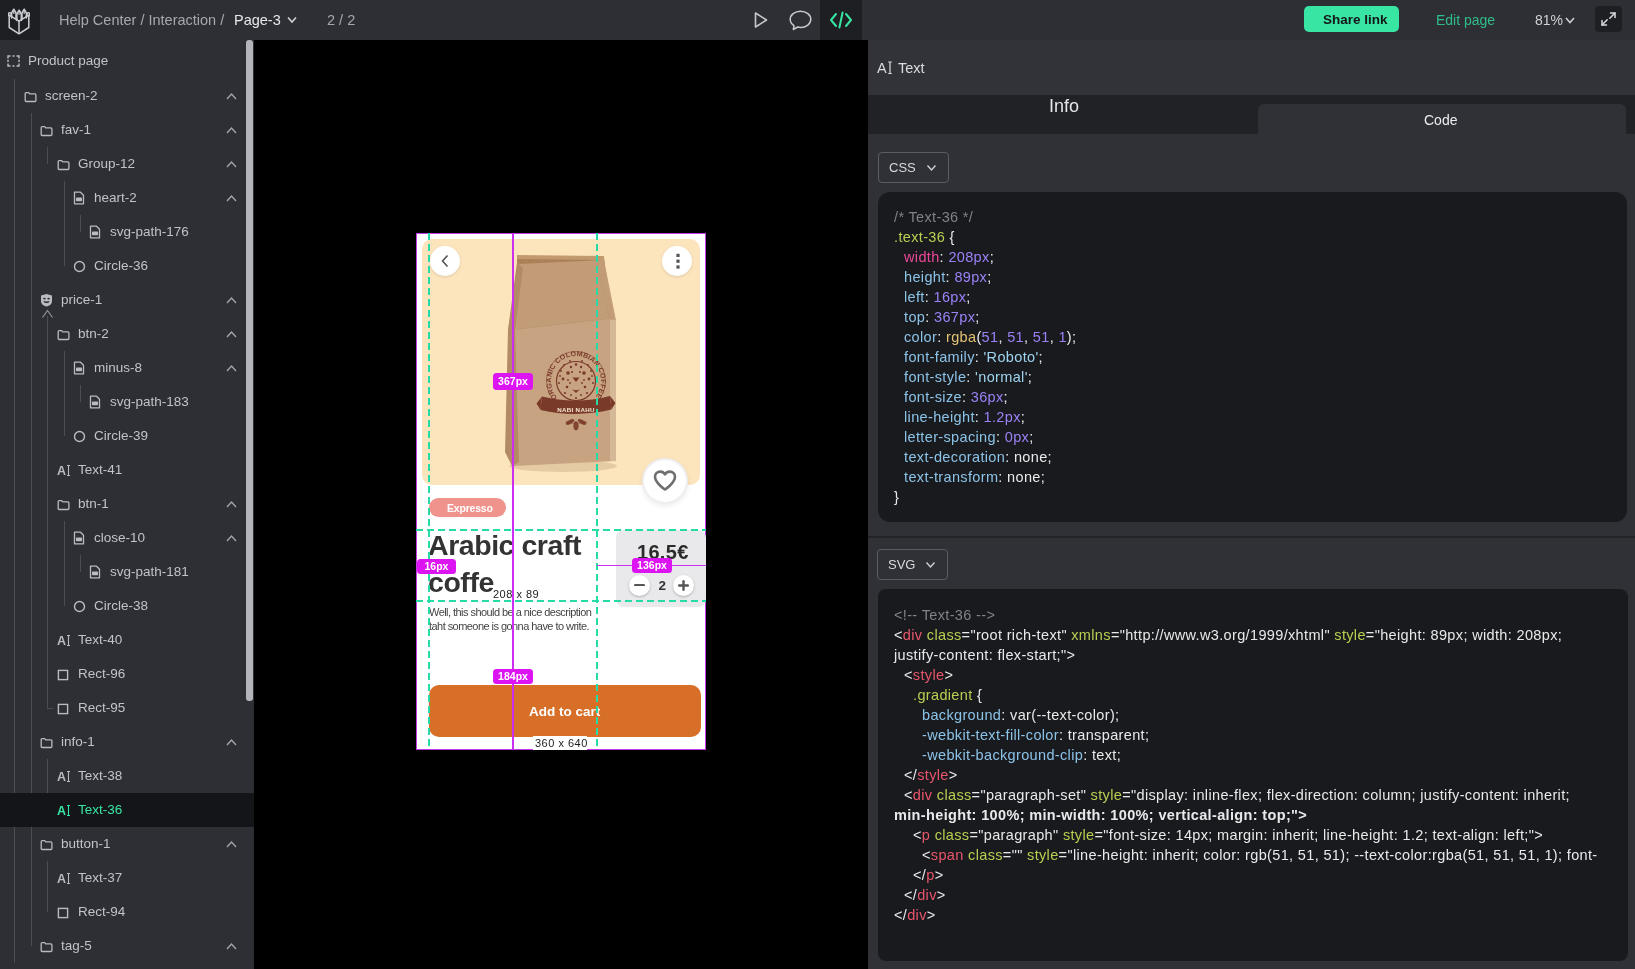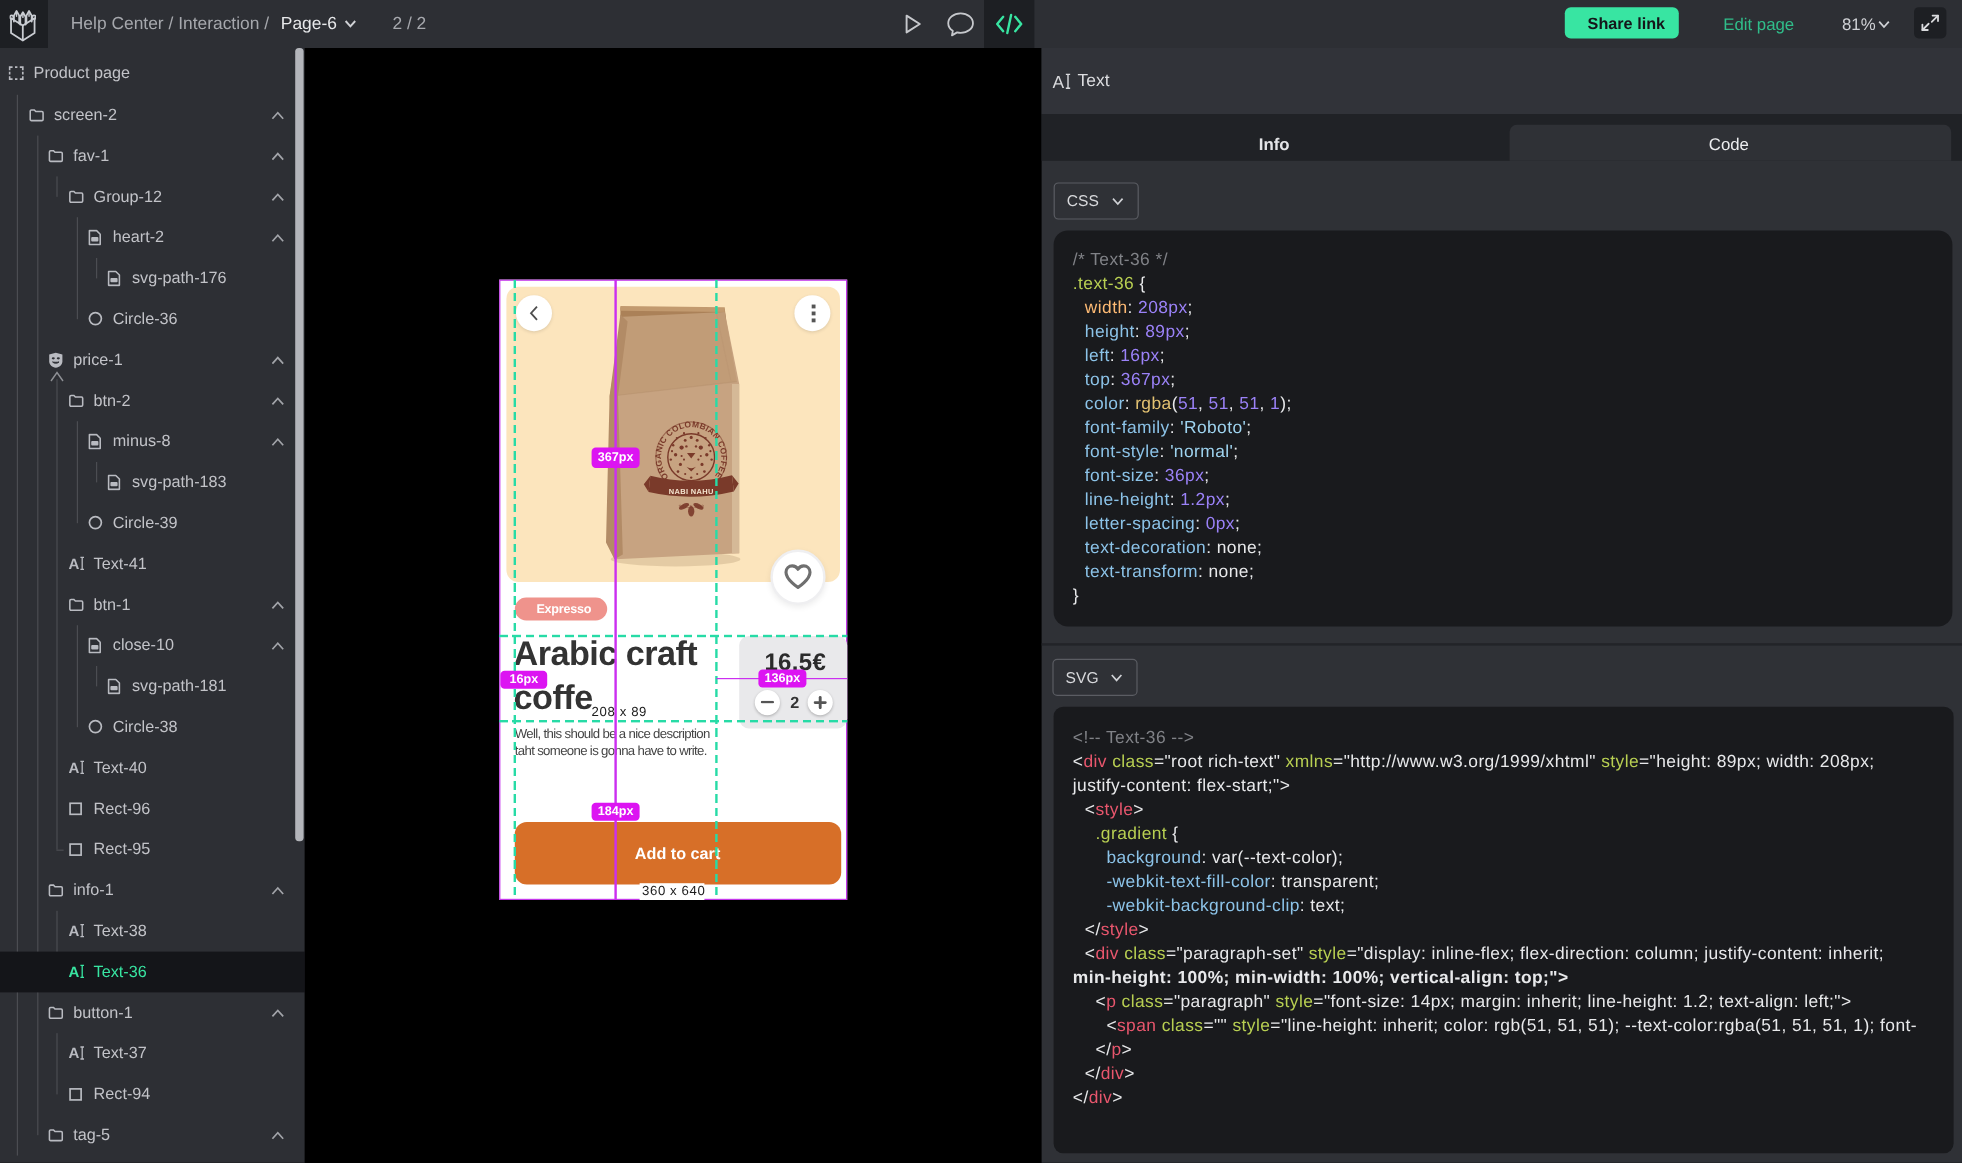--- a/index.html
+++ b/index.html
@@ -15,21 +15,21 @@
 <path d="M11 16.2 L11 28"></path>
 <circle cx="1.7" cy="9.3" r="1.5"></circle>
       <circle cx="20.3" cy="9.3" r="1.5"></circle>
 <path d="M3.6 13 L3.6 8 L5.8 4.2 L8 8 L8 14.5"></path>
 <path d="M8.9 15.5 L8.9 9 L11.1 5.2 L13.3 9 L13.3 15.5"></path>
 <path d="M14 14.5 L14 8 L16.2 4.2 L18.4 8 L18.4 13"></path>
 <path d="M5.8 6.2 L5.8 8.5 M11.1 7.2 L11.1 9.5 M16.2 6.2 L16.2 8.5" stroke-width="1.2"></path>
 </g>
   </svg>
 <div class="ab" style="left:59px;top:12px;font-size:14.5px;color:#a6a8ad;font-weight:400;white-space:nowrap;">Help Center / Interaction / </div>
-<div class="ab" style="left:234px;top:12px;font-size:14.5px;color:#e7e8ea;font-weight:400;white-space:nowrap;">Page-6</div>
+<div class="ab" style="left:234px;top:12px;font-size:14.5px;color:#e7e8ea;font-weight:400;white-space:nowrap;">Page-3</div>
 <svg class="ab" style="left:286px;top:15px" width="12" height="10" viewBox="0 0 12 10">
     <path d="M2 2.5 L6 7 L10 2.5" stroke="#cfd1d5" stroke-width="1.6" fill="none"></path>
   </svg>
 <div class="ab" style="left:327px;top:12px;font-size:14.5px;color:#a6a8ad;font-weight:400;white-space:nowrap;">2 / 2</div>
 <svg class="ab" style="left:753px;top:11px" width="16" height="18" viewBox="0 0 16 18">
     <path d="M2.5 2 L13.5 9 L2.5 16 Z" stroke="#c6c8cc" stroke-width="1.6" fill="none" stroke-linejoin="round"></path>
   </svg>
 <svg class="ab" style="left:789px;top:10px" width="23" height="21" viewBox="0 0 23 21">
     <path d="M11.5 1.2 C5.7 1.2 1.2 4.8 1.2 9.3 C1.2 11.9 2.7 14.2 5 15.7 L4.3 19.5 L8.6 17 C9.5 17.2 10.5 17.4 11.5 17.4 C17.3 17.4 21.8 13.8 21.8 9.3 C21.8 4.8 17.3 1.2 11.5 1.2 Z" stroke="#c6c8cc" stroke-width="1.5" fill="none" stroke-linejoin="round"></path>
   </svg>
@@ -351,31 +351,31 @@
 <div class="ab" style="left:493px;top:669px;width:40px;height:14.5px;background:#dc14f2;border-radius:3.5px;color:#fff;font-size:10.5px;font-weight:700;text-align:center;line-height:14.5px;">184px</div>
 <div class="ab" style="left:868px;top:40px;width:767px;height:929px;background:#2f3136;"></div>
 <div class="ab" style="left:868px;top:40px;width:767px;height:55px;background:#313339;"></div>
 <svg class="ab" style="left:877px;top:60px" width="16" height="15" viewBox="0 0 16 15">
     <text x="0" y="13" font-family="Liberation Sans" font-size="14.5" fill="#d9dadd">A</text>
     <path d="M13 2 L13 13.5 M11.2 2 L14.8 2 M11.2 13.5 L14.8 13.5" stroke="#d9dadd" stroke-width="1.2" fill="none"></path>
   </svg>
 <div class="ab" style="left:898px;top:60px;font-size:14.5px;color:#dcdde0;font-weight:400;white-space:nowrap;">Text</div>
 <div class="ab" style="left:868px;top:95px;width:767px;height:39px;background:#202226;"></div>
 <div class="ab" style="left:1258px;top:104px;width:368px;height:30px;background:#2f3136;border-radius:6px 6px 0 0;"></div>
-<div class="ab" style="left:1049px;top:112px;font-size:14px;color:#e4e5e8;font-weight:700;white-space:nowrap;">Info</div>
+<div class="ab" style="left:1049px;top:96px;font-size:18px;color:#e4e5e8;font-weight:400;white-space:nowrap;">Info</div>
 <div class="ab" style="left:1424px;top:112px;font-size:14px;color:#ecedef;font-weight:400;white-space:nowrap;">Code</div>
 <div class="ab" style="left:878px;top:152px;width:71px;height:31px;border:1px solid #5b5d63;border-radius:4px;"></div>
 <div class="ab" style="left:889px;top:160px;font-size:13px;color:#d8d9dc;font-weight:400;white-space:nowrap;">CSS</div>
 <svg class="ab" style="left:926px;top:164px" width="11" height="8" viewBox="0 0 11 8">
     <path d="M1.5 1.5 L5.5 6 L9.5 1.5" stroke="#cfd1d5" stroke-width="1.4" fill="none"></path>
   </svg>
 <div class="ab" style="left:878px;top:192px;width:749px;height:330px;background:#191a1d;border-radius:12px;padding:15px 16px;font-size:14.5px;line-height:20px;letter-spacing:0.35px;overflow:hidden;">
     <div style="padding-left:0px;height:20px;white-space:pre;"><span style="color:#808287">/* Text-36 */</span></div>
     <div style="padding-left:0px;height:20px;white-space:pre;"><span style="color:#b8cf52">.text-36</span><span style="color:#e8e9eb"> {</span></div>
-    <div style="padding-left:10px;height:20px;white-space:pre;"><span style="color:#fdba74">width</span><span style="color:#e8e9eb">: </span><span style="color:#9b82f8">208px</span><span style="color:#e8e9eb">;</span></div>
+    <div style="padding-left:10px;height:20px;white-space:pre;"><span style="color:#ec4899">width</span><span style="color:#e8e9eb">: </span><span style="color:#9b82f8">208px</span><span style="color:#e8e9eb">;</span></div>
     <div style="padding-left:10px;height:20px;white-space:pre;"><span style="color:#8cc3e8">height</span><span style="color:#e8e9eb">: </span><span style="color:#9b82f8">89px</span><span style="color:#e8e9eb">;</span></div>
     <div style="padding-left:10px;height:20px;white-space:pre;"><span style="color:#8cc3e8">left</span><span style="color:#e8e9eb">: </span><span style="color:#9b82f8">16px</span><span style="color:#e8e9eb">;</span></div>
     <div style="padding-left:10px;height:20px;white-space:pre;"><span style="color:#8cc3e8">top</span><span style="color:#e8e9eb">: </span><span style="color:#9b82f8">367px</span><span style="color:#e8e9eb">;</span></div>
     <div style="padding-left:10px;height:20px;white-space:pre;"><span style="color:#8cc3e8">color</span><span style="color:#e8e9eb">: </span><span style="color:#e3c272">rgba</span><span style="color:#e8e9eb">(</span><span style="color:#9b82f8">51</span><span style="color:#e8e9eb">, </span><span style="color:#9b82f8">51</span><span style="color:#e8e9eb">, </span><span style="color:#9b82f8">51</span><span style="color:#e8e9eb">, </span><span style="color:#9b82f8">1</span><span style="color:#e8e9eb">);</span></div>
     <div style="padding-left:10px;height:20px;white-space:pre;"><span style="color:#8cc3e8">font-family</span><span style="color:#e8e9eb">: </span><span style="color:#9fd4f0">'Roboto'</span><span style="color:#e8e9eb">;</span></div>
     <div style="padding-left:10px;height:20px;white-space:pre;"><span style="color:#8cc3e8">font-style</span><span style="color:#e8e9eb">: </span><span style="color:#9fd4f0">'normal'</span><span style="color:#e8e9eb">;</span></div>
     <div style="padding-left:10px;height:20px;white-space:pre;"><span style="color:#8cc3e8">font-size</span><span style="color:#e8e9eb">: </span><span style="color:#9b82f8">36px</span><span style="color:#e8e9eb">;</span></div>
     <div style="padding-left:10px;height:20px;white-space:pre;"><span style="color:#8cc3e8">line-height</span><span style="color:#e8e9eb">: </span><span style="color:#9b82f8">1.2px</span><span style="color:#e8e9eb">;</span></div>
     <div style="padding-left:10px;height:20px;white-space:pre;"><span style="color:#8cc3e8">letter-spacing</span><span style="color:#e8e9eb">: </span><span style="color:#9b82f8">0px</span><span style="color:#e8e9eb">;</span></div>
     <div style="padding-left:10px;height:20px;white-space:pre;"><span style="color:#8cc3e8">text-decoration</span><span style="color:#e8e9eb">: none;</span></div>

